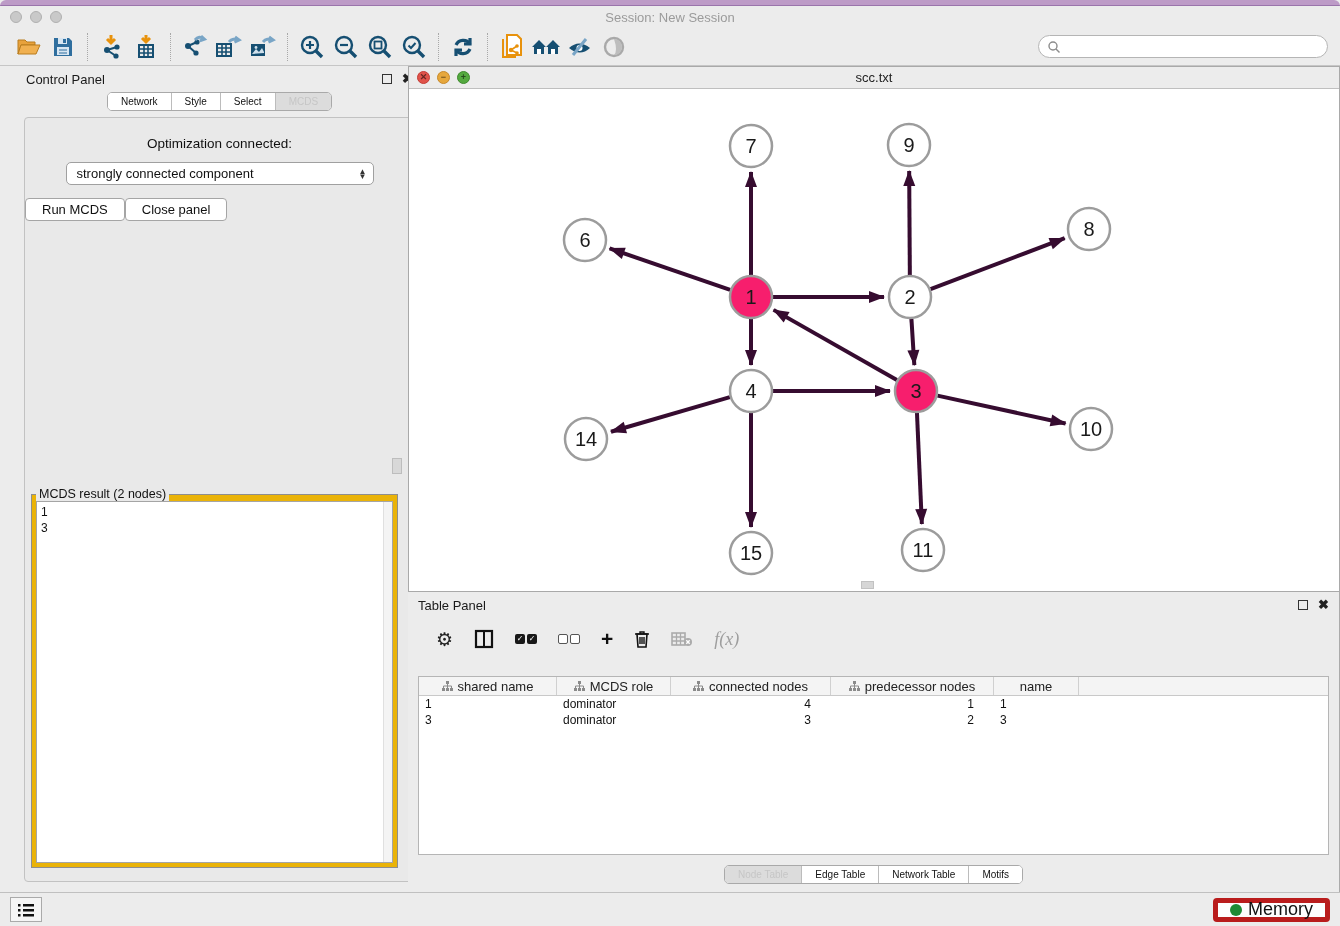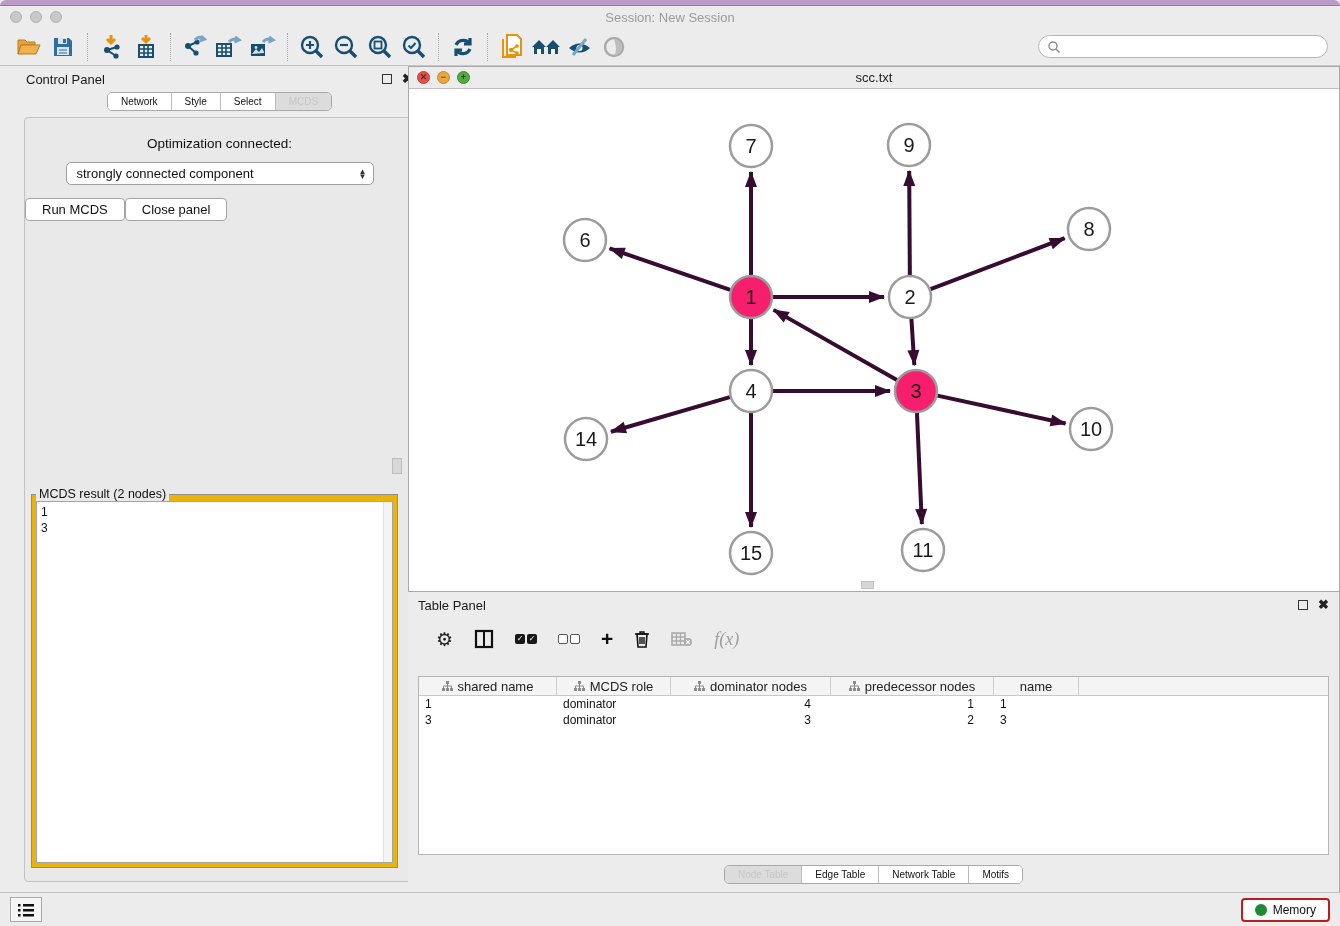--- a/index.html
+++ b/index.html
@@ -72,21 +72,21 @@
   .tp-table { position:absolute; left:10px; right:10px; top:84px; height:179px; background:#fff; border:1px solid #b5b5b5; overflow:hidden; }
   .thead { display:flex; height:19px; background:#f4f4f4; border-bottom:1px solid #c9c9c9; }
   .th { display:flex; align-items:center; gap:5px; font-size:13px; color:#222; border-right:1px solid #d0d0d0; justify-content:center; }
   .trow { display:flex; height:16px; font-size:12px; color:#111; }
   .td { padding:1px 6px; overflow:hidden; white-space:nowrap; }
   .tp-tabs { position:absolute; left:0; right:0; bottom:8px; display:flex; justify-content:center; }
 
   
   .status-bar { position:absolute; left:0; bottom:0; width:1340px; height:34px; background:#ececec; border-top:1px solid #c0c0c0; display:flex; align-items:center; padding:0 10px; }
   .sb-btn { width:32px; height:25px; background:#f5f5f5; border:1px solid #aaa; display:flex; align-items:center; justify-content:center; cursor:pointer; }
-  .memory-btn { margin-left:auto; height:24px; background:#fdfdfd; border:2px solid #b91c1c; border-radius:4px; display:flex; align-items:center; gap:6px; padding:0 12px; font-size:12px; cursor:pointer; }
+  .memory-btn { margin-left:auto; height:24px; background:#fdfdfd; border:5px solid #b91c1c; border-radius:4px; display:flex; align-items:center; gap:6px; padding:0 12px; font-size:18px; cursor:pointer; }
   .mem-dot { width:12px; height:12px; border-radius:50%; background:#1e8a35; }
 </style>
 </head>
 <body>
 
 <div class="top-strip"></div>
 
 <div class="titlebar">
   <span class="win-title">Session: New Session</span>
   <div class="lights">
@@ -439,21 +439,21 @@
         <div class="th" style="width: 160px;">
           <span>
             <svg width="11" height="10" viewBox="0 0 11 10">
               <rect x="4" y="0" width="3" height="3" fill="#8a8a8a"></rect>
               <rect x="0" y="7" width="3" height="3" fill="#8a8a8a"></rect>
               <rect x="4" y="7" width="3" height="3" fill="#8a8a8a"></rect>
               <rect x="8" y="7" width="3" height="3" fill="#8a8a8a"></rect>
               <path d="M5.5 3 v2 M1.5 7 V5 h8 v2 M5.5 5 v2" stroke="#8a8a8a" fill="none"></path>
             </svg>
           </span>
-          <span>dominator nodes</span>
+          <span>connected nodes</span>
         </div>
         <div class="th" style="width: 163px;">
           <span>
             <svg width="11" height="10" viewBox="0 0 11 10">
               <rect x="4" y="0" width="3" height="3" fill="#8a8a8a"></rect>
               <rect x="0" y="7" width="3" height="3" fill="#8a8a8a"></rect>
               <rect x="4" y="7" width="3" height="3" fill="#8a8a8a"></rect>
               <rect x="8" y="7" width="3" height="3" fill="#8a8a8a"></rect>
               <path d="M5.5 3 v2 M1.5 7 V5 h8 v2 M5.5 5 v2" stroke="#8a8a8a" fill="none"></path>
             </svg>

